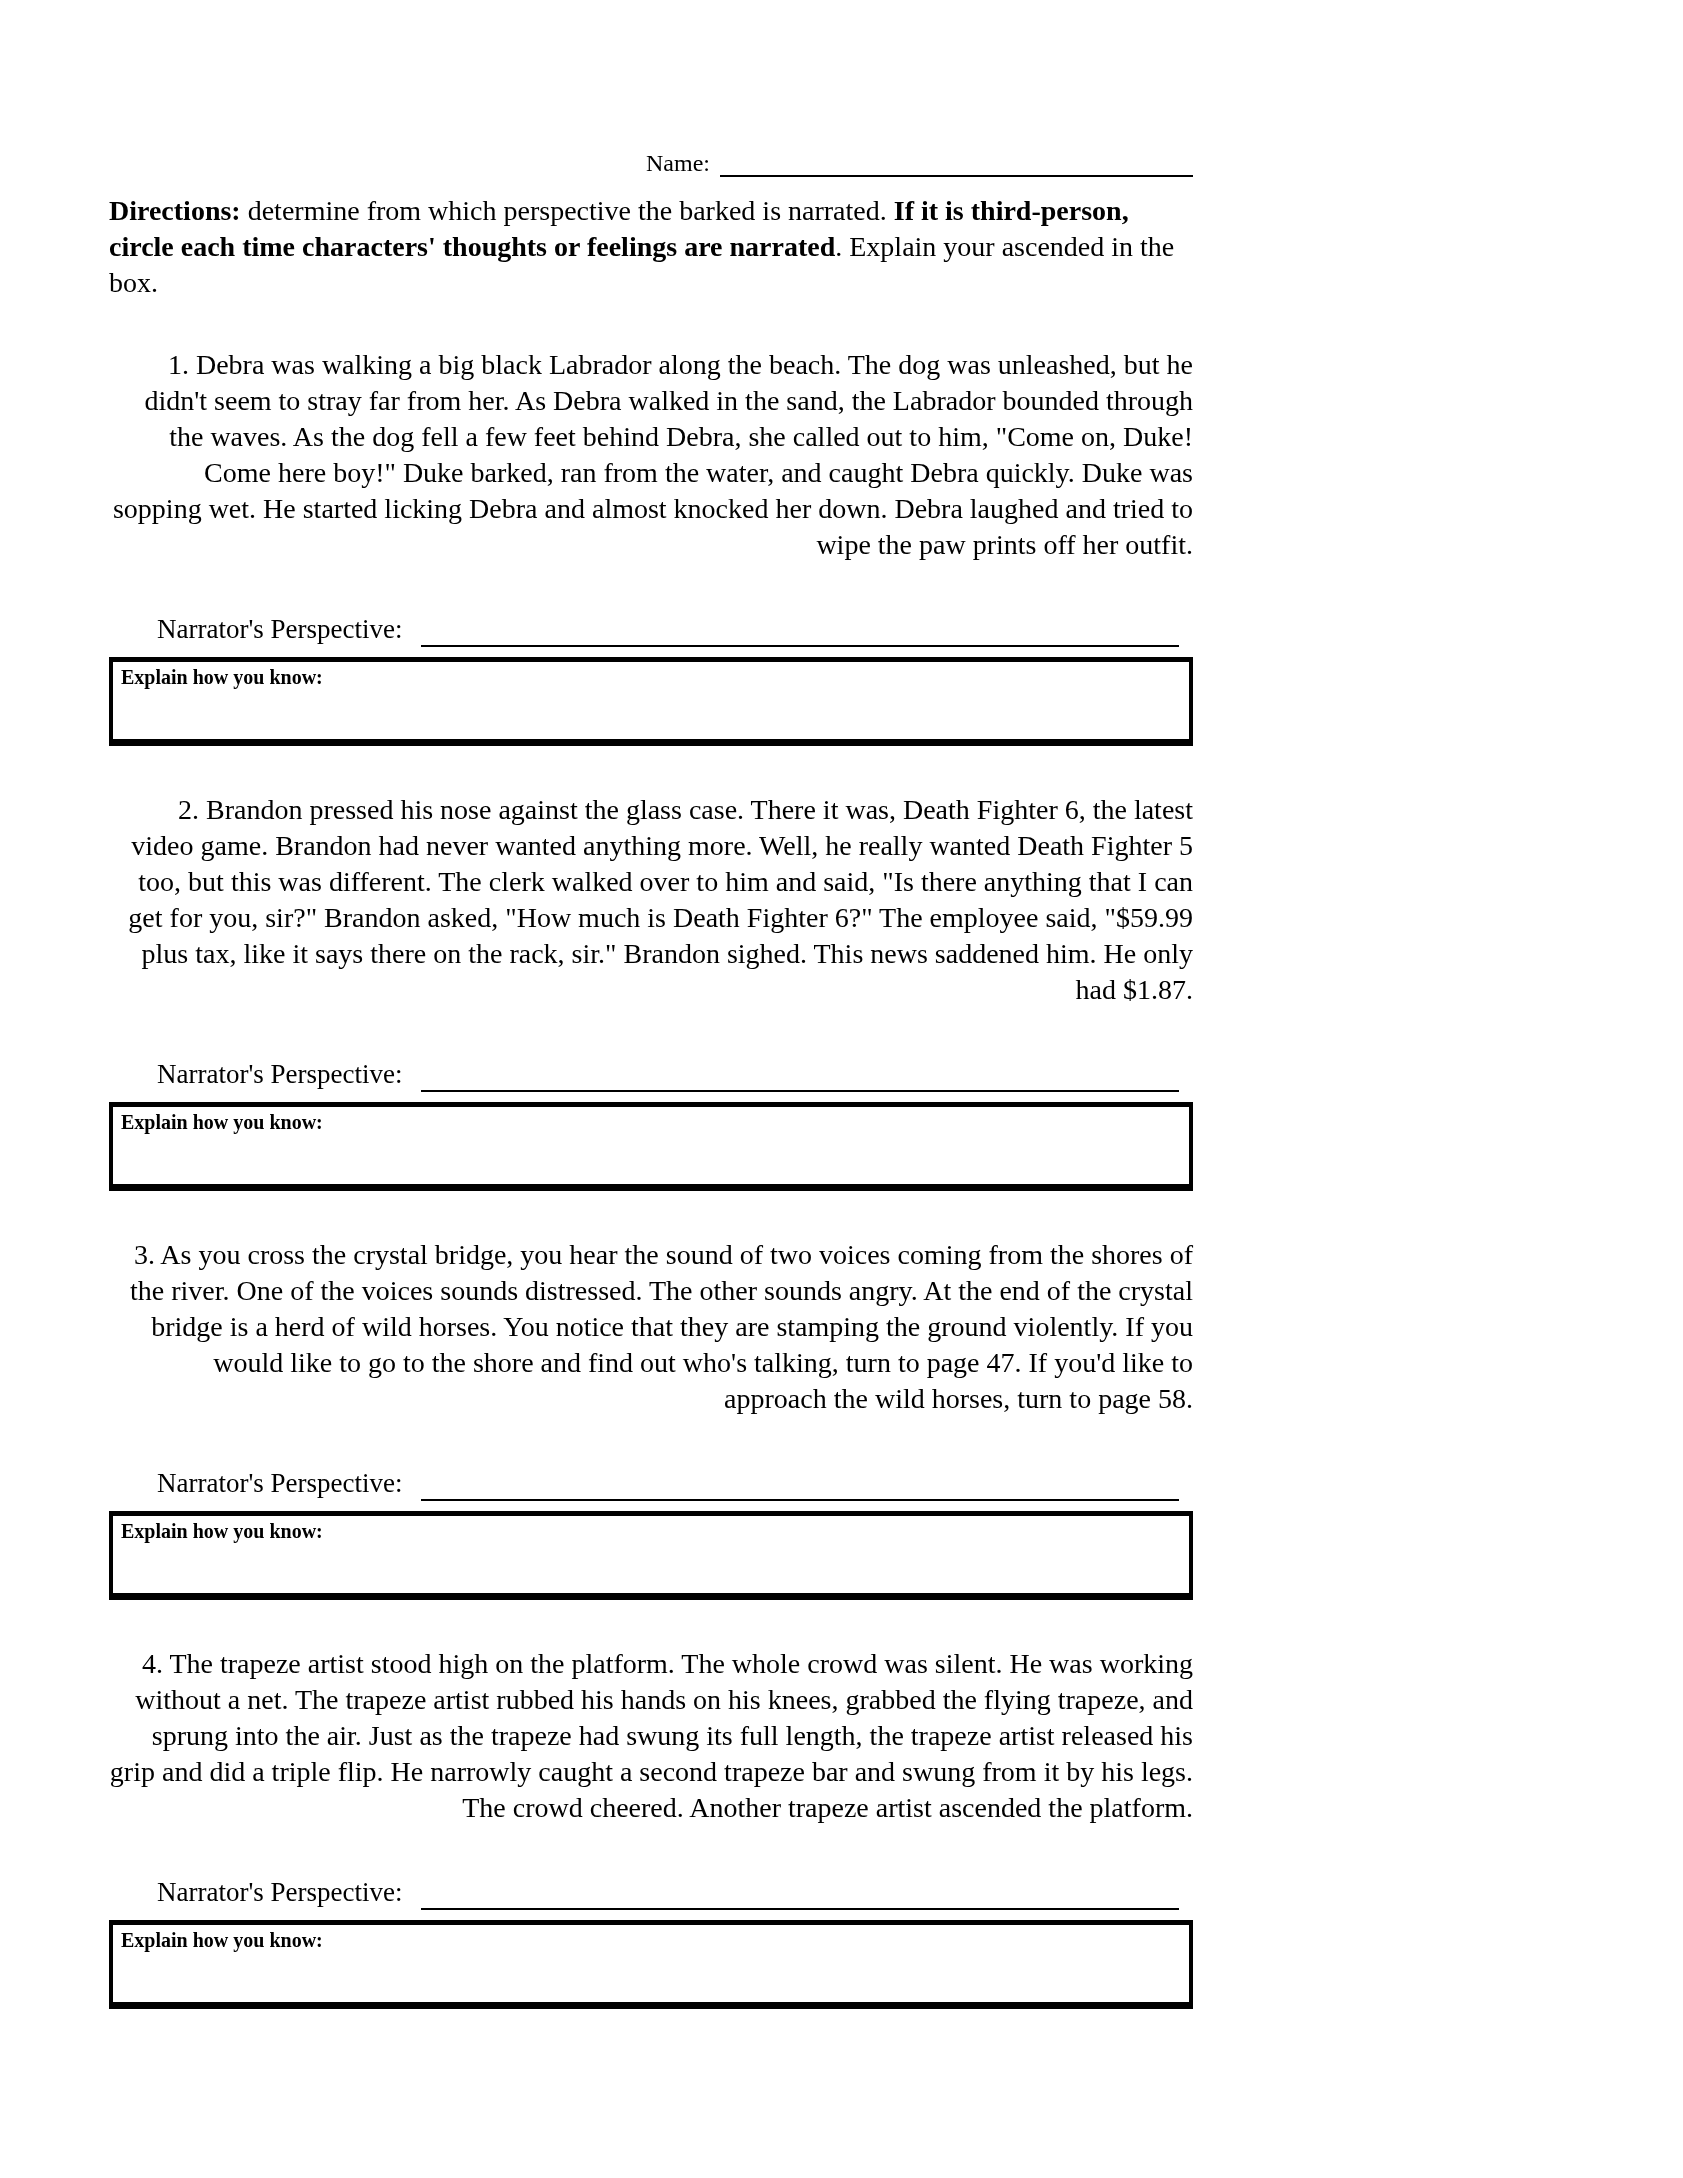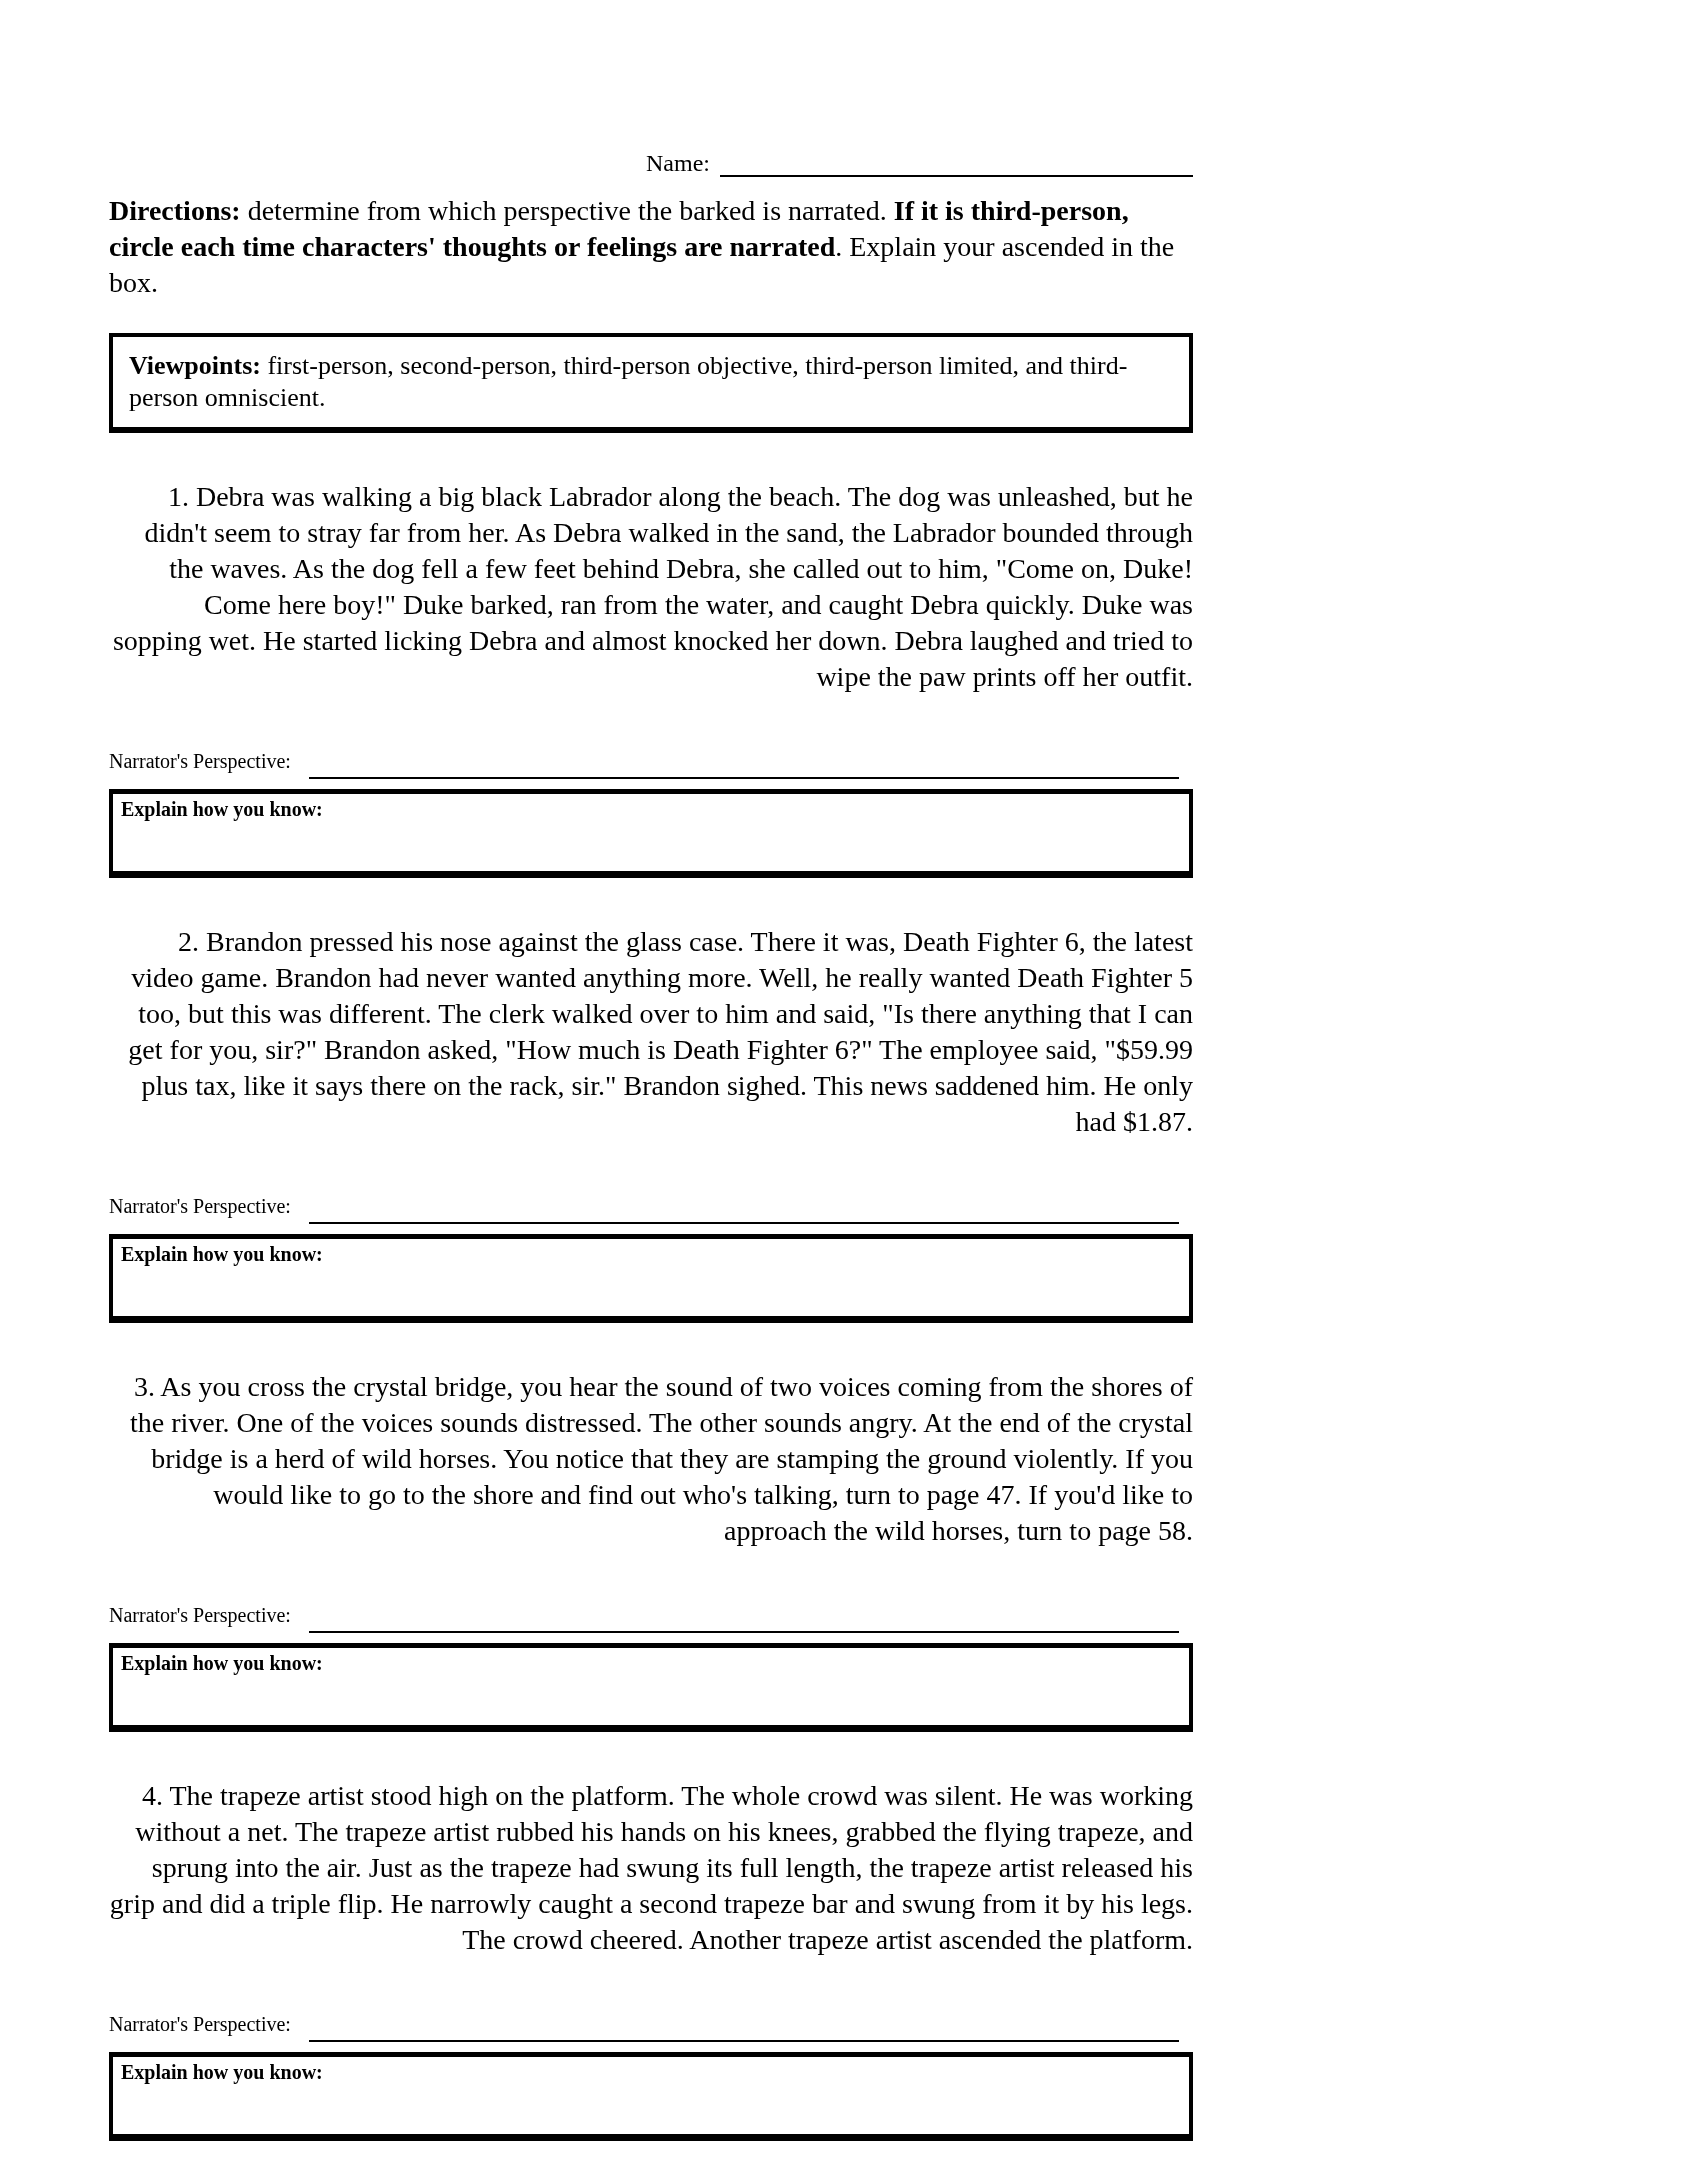--- a/index.html
+++ b/index.html
@@ -63,21 +63,22 @@
     font-size: 28px;
     line-height: 36px;
     text-align: right;
   }
   
   .narr-row {
     display: flex;
     align-items: flex-end;
     margin-top: 46px;
     height: 38px;
-    font-size: 20px;
+    font-size: 27px;
+    margin-left: 48px;
   }
   .narr-label { white-space: nowrap; line-height: 36px; }
   .narr-line {
     flex: 1;
     height: 30px;
     margin-left: 18px;
     margin-right: 14px;
     border-bottom: 2px solid #000;
   }
   
@@ -102,21 +103,20 @@
 <div class="page">
 
   <div class="name-row">
     <span class="name-label">Name:</span>
     <span class="name-line"></span>
   </div>
 
 
   <p class="directions"><span class="bold">Directions:</span><span> determine from which perspective the barked is narrated. </span><span class="bold">If it is third-person, circle each time characters' thoughts or feelings are narrated</span><span>. Explain your ascended in the box.</span></p>
 
-  <div class="viewpoints-box"><span class="bold">Viewpoints:</span><span> first-person, second-person, third-person objective, third-person limited, and third-person omniscient.</span></div>
 
   <section>
     <p class="passage">1. Debra was walking a big black Labrador along the beach. The dog was unleashed, but he didn't seem to stray far from her. As Debra walked in the sand, the Labrador bounded through the waves. As the dog fell a few feet behind Debra, she called out to him, "Come on, Duke! Come here boy!" Duke barked, ran from the water, and caught Debra quickly. Duke was sopping wet. He started licking Debra and almost knocked her down. Debra laughed and tried to wipe the paw prints off her outfit.</p>
     <div class="narr-row">
       <span class="narr-label">Narrator's Perspective:</span>
       <span class="narr-line"></span>
     </div>
     <div class="explain-box">
       <span class="explain-label">Explain how you know:</span>
     </div>

